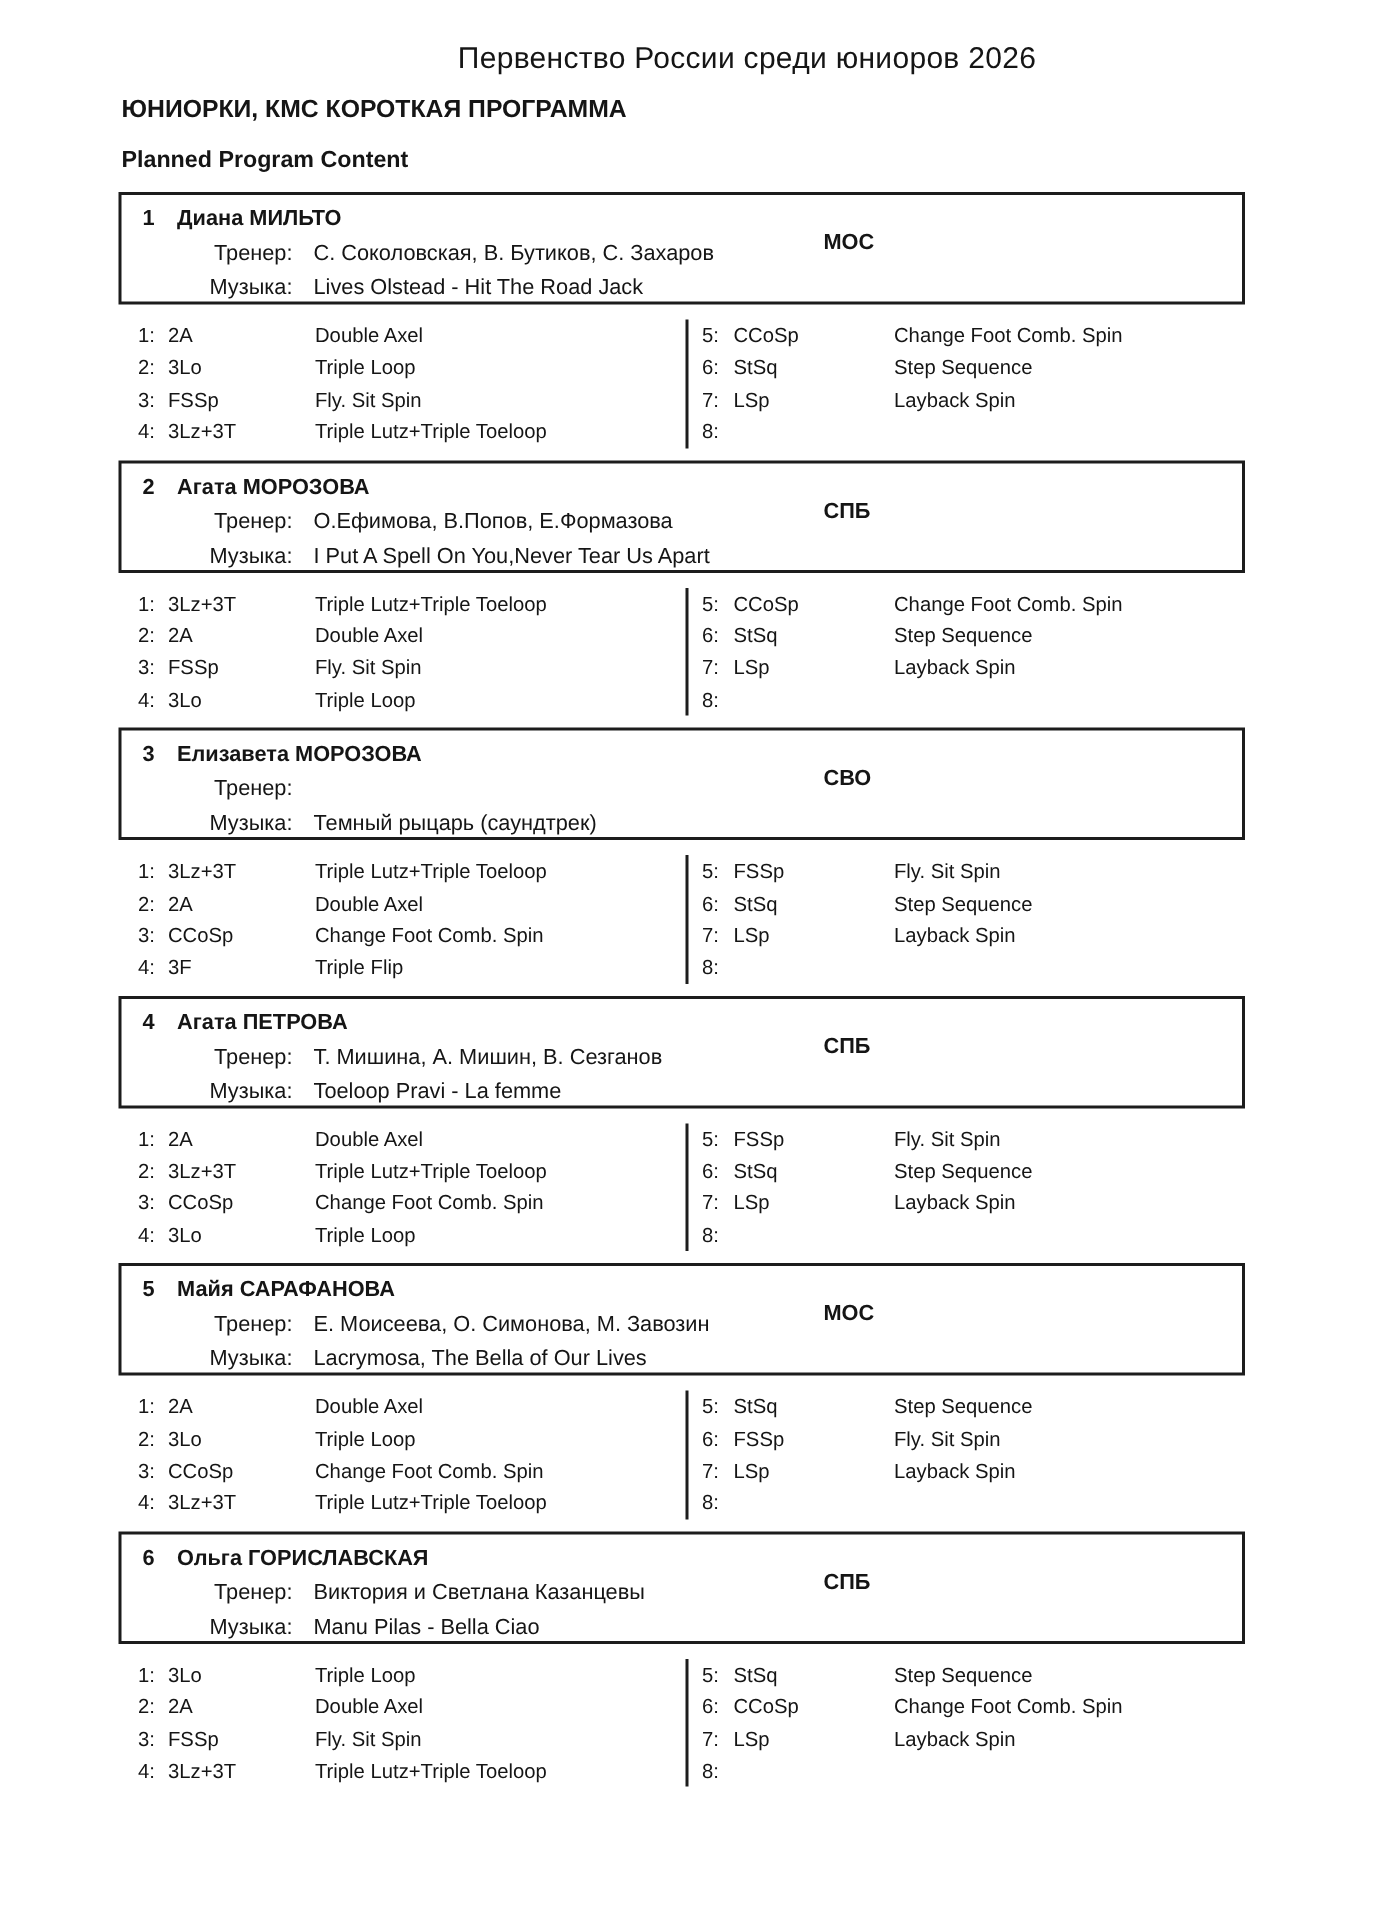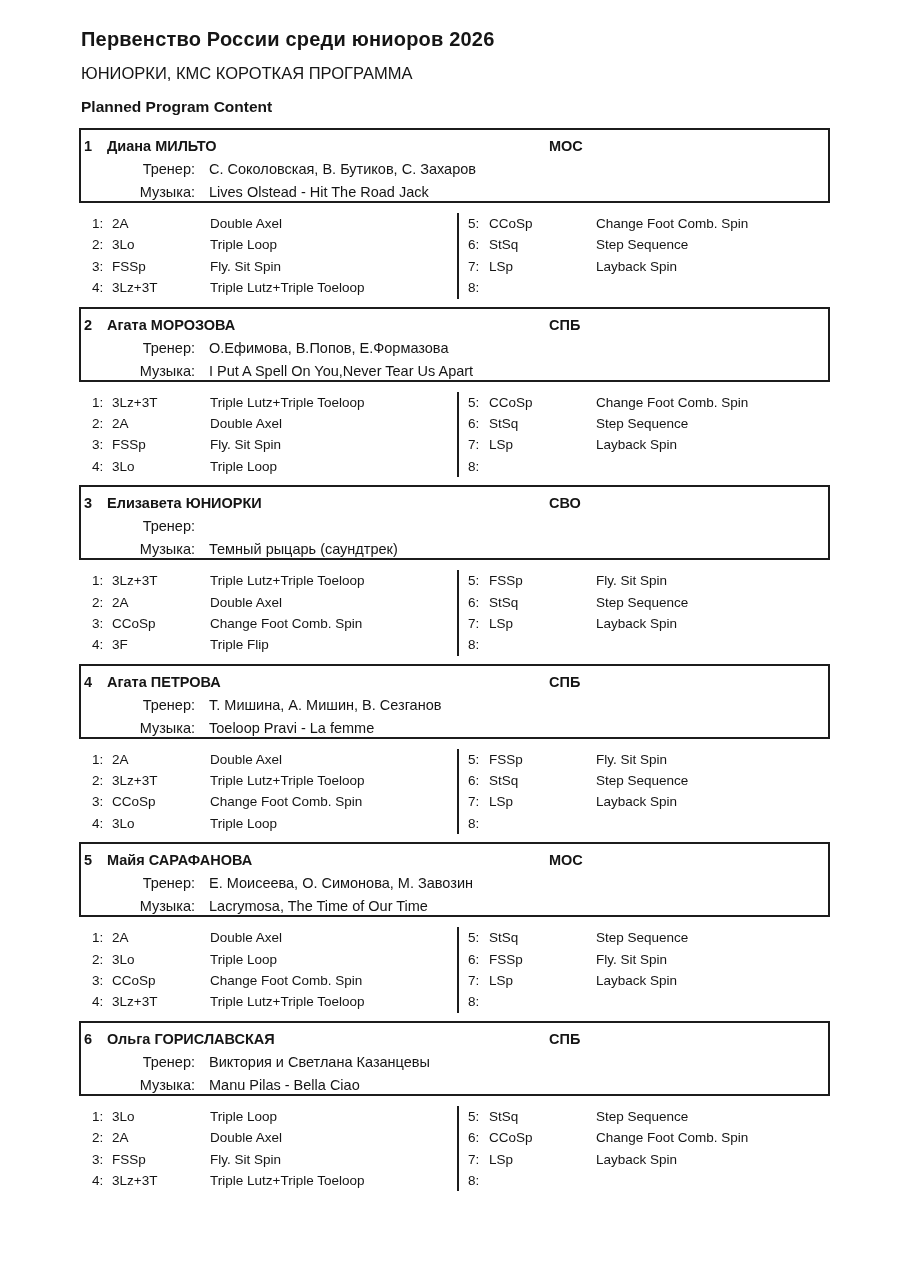--- a/index.html
+++ b/index.html
@@ -7,50 +7,51 @@
     width: 915px; height: 1280px;
     background: #ffffff;
     color: #151515;
     font-family: "Liberation Sans", sans-serif;
     position: relative;
     overflow: hidden;
   }
   .doc { padding-top: 27px; }
   .title {
     margin: 0 0 0 81px;
-    font-size: 20px; font-weight: bold; line-height: 24px;
+    font-size: 20px; font-weight: normal; line-height: 24px;
     letter-spacing: 0.2px;
+    text-align: center;
   }
   .subtitle {
     margin: 12px 0 0 81px;
-    font-size: 16.5px; font-weight: normal; line-height: 20px;
+    font-size: 16.5px; font-weight: bold; line-height: 20px;
   }
   .section-heading {
     margin: 15px 0 12px 81px;
     font-size: 15.5px; font-weight: bold; line-height: 18px;
   }
   .skater { margin: 0; }
   .skater-box {
     box-sizing: border-box;
     margin-left: 79px;
     width: 751px;
     height: 75px;
     border: 2px solid #1c1c1c;
     position: relative;
     padding-top: 4px;
   }
   .name-row {
-    padding-left: 3px;
+    padding-left: 14px;
     height: 24px; line-height: 24px;
     font-weight: bold; font-size: 14.5px;
   }
   .name-row .num { display: inline-block; width: 13px; }
   .name-row .name { margin-left: 6px; }
   .name-row .region {
-    position: absolute; left: 468px; top: 4px;
+    position: absolute; left: 468px; top: 20px;
     height: 24px; line-height: 24px;
   }
   .info-row {
     display: flex;
     height: 23px; line-height: 23px;
     font-size: 14.5px;
   }
   .info-label { width: 114px; text-align: right; flex: none; }
   .info-value { margin-left: 14px; white-space: nowrap; }
   .elements {
@@ -208,21 +209,21 @@
               <span class="el-desc"></span>
             </div>
           </div>
         </div>
       </section>
 
       <section class="skater">
         <div class="skater-box">
           <div class="name-row">
             <span class="num">3</span>
-            <span class="name">Елизавета ЮНИОРКИ</span>
+            <span class="name">Елизавета МОРОЗОВА</span>
             <span class="region">СВО</span>
           </div>
           <div class="info-row">
             <span class="info-label">Тренер:</span>
           </div>
           <div class="info-row">
             <span class="info-label">Музыка:</span>
             <span class="info-value">Темный рыцарь (саундтрек)</span>
           </div>
         </div>
@@ -346,21 +347,21 @@
             <span class="num">5</span>
             <span class="name">Майя САРАФАНОВА</span>
             <span class="region">МОС</span>
           </div>
           <div class="info-row">
             <span class="info-label">Тренер:</span>
             <span class="info-value">Е. Моисеева, О. Симонова, М. Завозин</span>
           </div>
           <div class="info-row">
             <span class="info-label">Музыка:</span>
-            <span class="info-value">Lacrymosa, The Time of Our Time</span>
+            <span class="info-value">Lacrymosa, The Bella of Our Lives</span>
           </div>
         </div>
 
         <div class="elements">
           <div class="col col-left">
             <div class="el-row">
               <span class="el-num">1:</span>
               <span class="el-code">2A</span>
               <span class="el-desc">Double Axel</span>
             </div>

